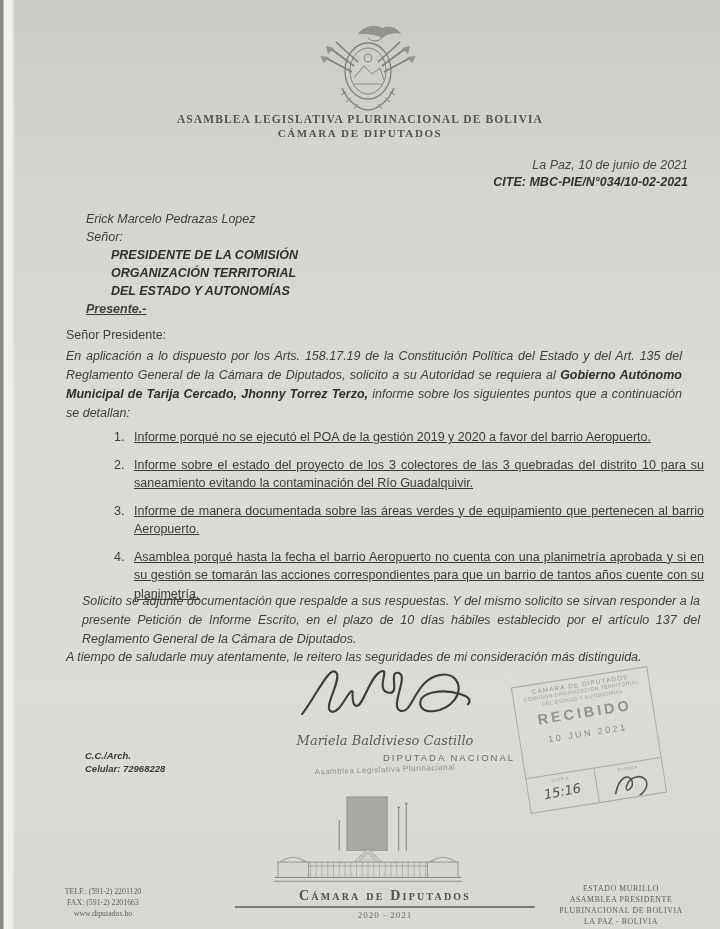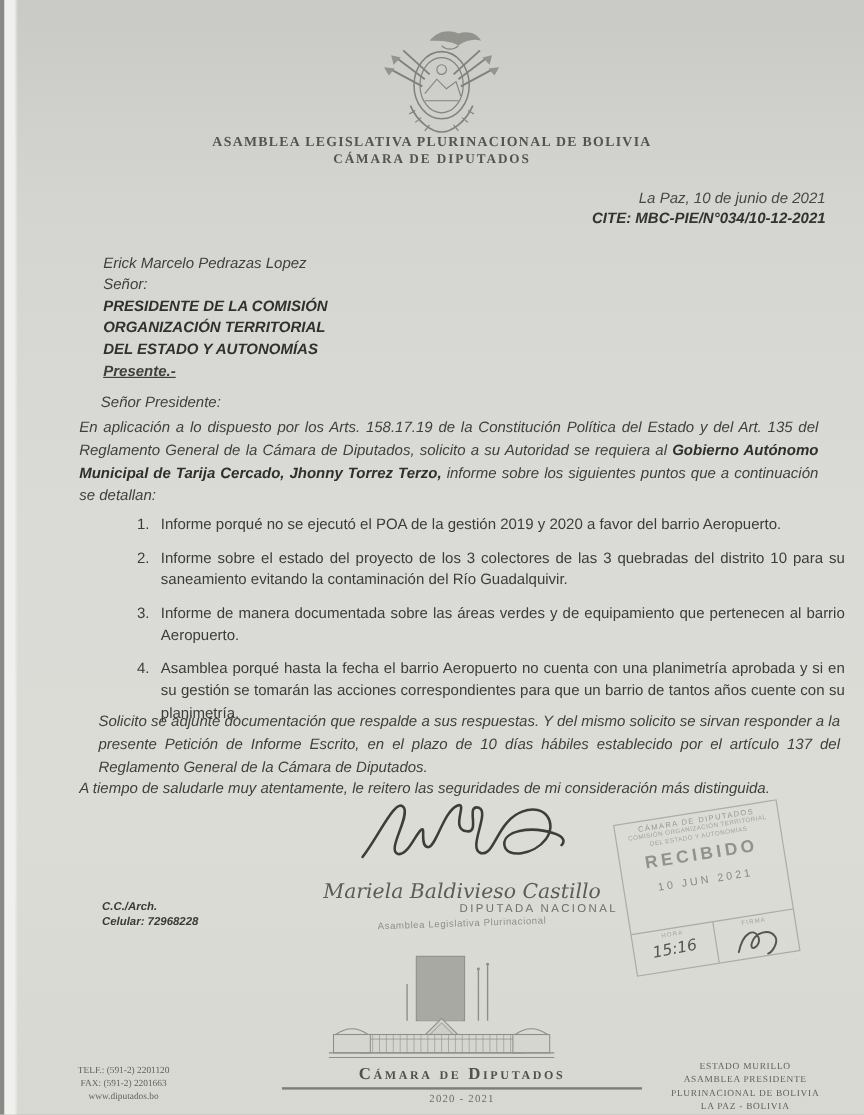--- a/index.html
+++ b/index.html
@@ -16,36 +16,36 @@
   .org-lines{left:0;right:0;top:113px;text-align:center;
     font-family:"Liberation Serif",serif;color:#55554f;}
   .org-l1{font-size:11.5px;letter-spacing:1.1px;font-weight:600;}
   .org-l2{font-size:11px;letter-spacing:1.6px;font-weight:600;margin-top:2px;}
   
   .dateline{top:158px;right:32px;text-align:right;font-style:italic;}
   .place-date{font-size:12.5px;color:#474743;}
   .cite{font-size:12.5px;font-weight:700;color:#33332f;margin-top:3px;}
   
   .recipient{left:86px;top:210px;font-style:italic;font-size:12.5px;line-height:18px;}
-  .recipient .b{font-weight:700;color:#30302c;}
+  .recipient .b{font-weight:700;color:#30302c;margin-left:25px;}
   .underlined{text-decoration:underline;font-weight:600;}
   
-  .greeting{left:66px;top:328px;font-style:italic;font-size:12.5px;margin-left:18px;}
+  .greeting{left:66px;top:328px;font-size:12.5px;}
   .para{font-style:italic;font-size:12.5px;line-height:19px;text-align:justify;color:#403f3c;}
   .intro{left:66px;top:347px;width:616px;}
   .intro .b{font-weight:700;color:#2f2f2b;font-style:italic;}
   ol.req-list{left:100px;top:428px;width:576px;margin:0;padding:0 0 0 28px;
     font-size:12.5px;line-height:18.5px;color:#3c3c39;}
-  ol.req-list li{margin-bottom:9px;padding-left:6px;text-align:justify;}
+  ol.req-list li{margin-bottom:9px;padding-left:6px;text-align:justify;text-decoration:underline;}
   .closing1{left:82px;top:592px;width:618px;}
   .closing2{left:66px;top:648px;width:618px;}
   
   .sig-squiggle{left:295px;top:655px;}
   .sig-name{left:255px;top:733px;width:260px;text-align:center;
-    font-family:"DejaVu Serif",serif;font-style:italic;font-size:17px;color:#5d5d58;}
+    font-family:"DejaVu Serif",serif;font-style:italic;font-size:13px;color:#5d5d58;}
   .sig-role{left:255px;top:752px;width:260px;text-align:right;
     font-size:9.5px;letter-spacing:2px;color:#6e6e69;}
   .sig-org{left:255px;top:765px;width:260px;text-align:center;
     font-size:8px;letter-spacing:.5px;color:#90908a;transform:rotate(-2deg);}
   
   .cc{left:85px;top:749px;font-style:italic;font-weight:700;font-size:9.5px;
     line-height:13px;color:#3a3a36;}
   
   .stamp{left:520px;top:676px;width:136px;height:126px;transform:rotate(-9deg);
     border:1.6px solid rgba(125,125,118,.5);color:#8b8b84;text-align:center;}
@@ -105,21 +105,21 @@
     </g>
   </svg>
 
   <div class="abs org-lines">
     <div class="org-l1">ASAMBLEA LEGISLATIVA PLURINACIONAL DE BOLIVIA</div>
     <div class="org-l2">CÁMARA DE DIPUTADOS</div>
   </div>
 
   <div class="abs dateline">
     <div class="place-date">La Paz, 10 de junio de 2021</div>
-    <div class="cite">CITE: MBC-PIE/N°034/10-12-2021</div>
+    <div class="cite">CITE: MBC-PIE/N°034/10-02-2021</div>
   </div>
 
   <div class="abs recipient">
     <div>Erick Marcelo Pedrazas Lopez</div>
     <div>Señor:</div>
     <div class="b">PRESIDENTE DE LA COMISIÓN</div>
     <div class="b">ORGANIZACIÓN TERRITORIAL</div>
     <div class="b">DEL ESTADO Y AUTONOMÍAS</div>
     <div class="underlined">Presente.-</div>
   </div>

